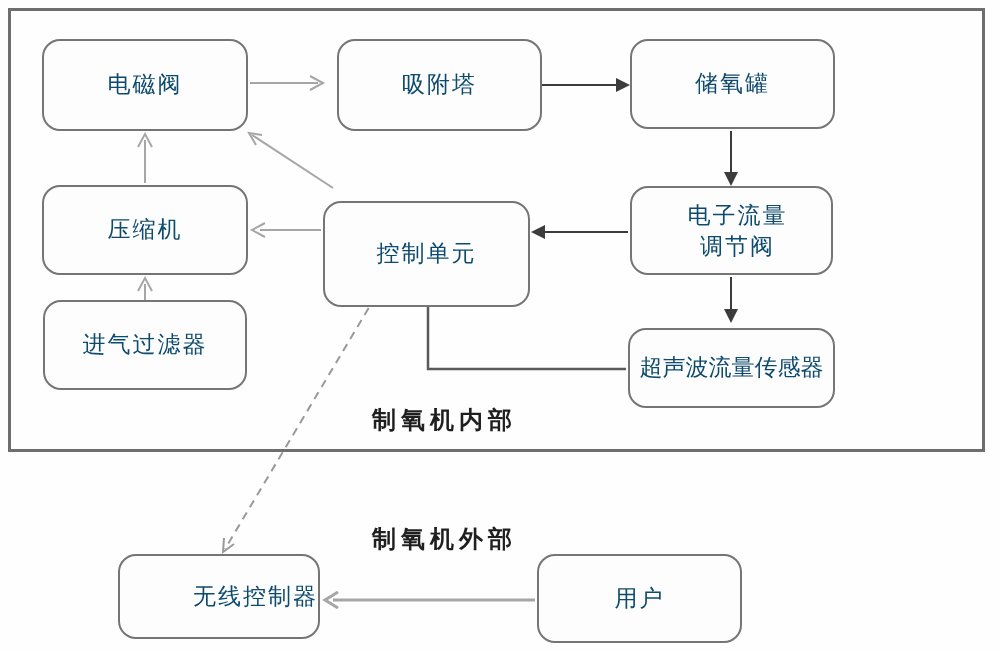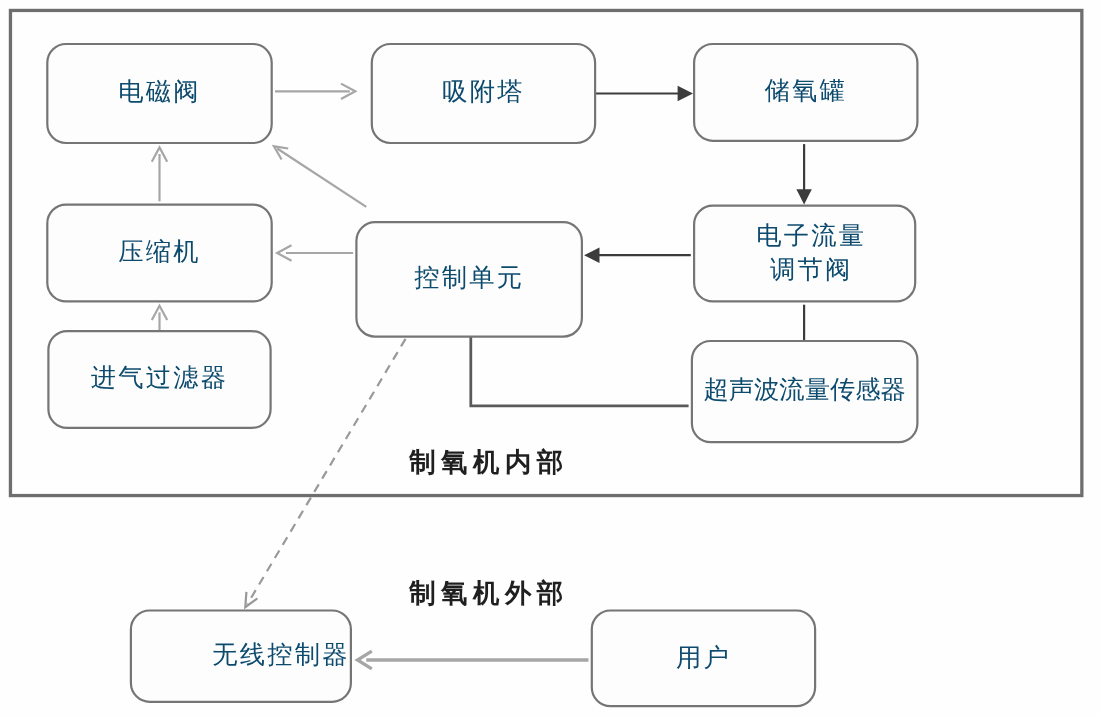--- a/index.html
+++ b/index.html
@@ -46,21 +46,21 @@
     z-index: 3;
     line-height: 1.35;
   }
   .node-solenoid     { left: 42px;  top: 39px;  width: 206px; height: 92px; }
   .node-adsorption   { left: 325px; top: 39px;  width: 205px; height: 92px; margin-left: 12px; }
   .node-tank         { left: 630px; top: 39px;  width: 205px; height: 90px; justify-content: center; }
   .node-compressor   { left: 42px;  top: 185px; width: 206px; height: 90px; }
   .node-control      { left: 323px; top: 185px; width: 207px; height: 106px; margin-top: 16px; }
   .node-flowvalve    { left: 630px; top: 186px; width: 203px; height: 89px; font-size: 23px; line-height: 31px; padding-left: 12px; }
   .node-filter       { left: 43px;  top: 300px; width: 204px; height: 90px; }
-  .node-ultrasonic   { left: 628px; top: 309px; width: 207px; height: 94px; letter-spacing: 0px; }
+  .node-ultrasonic   { left: 628px; top: 328px; width: 207px; height: 80px; letter-spacing: 0px; }
   .node-wireless     { left: 118px; top: 554px; width: 202px; height: 85px; justify-content: flex-end; }
   .node-user         { left: 537px; top: 554px; width: 205px; height: 89px; }
   .section-label {
     position: absolute;
     color: #1f1f1f;
     font-size: 24px;
     font-weight: bold;
     letter-spacing: 5px;
     z-index: 3;
   }

